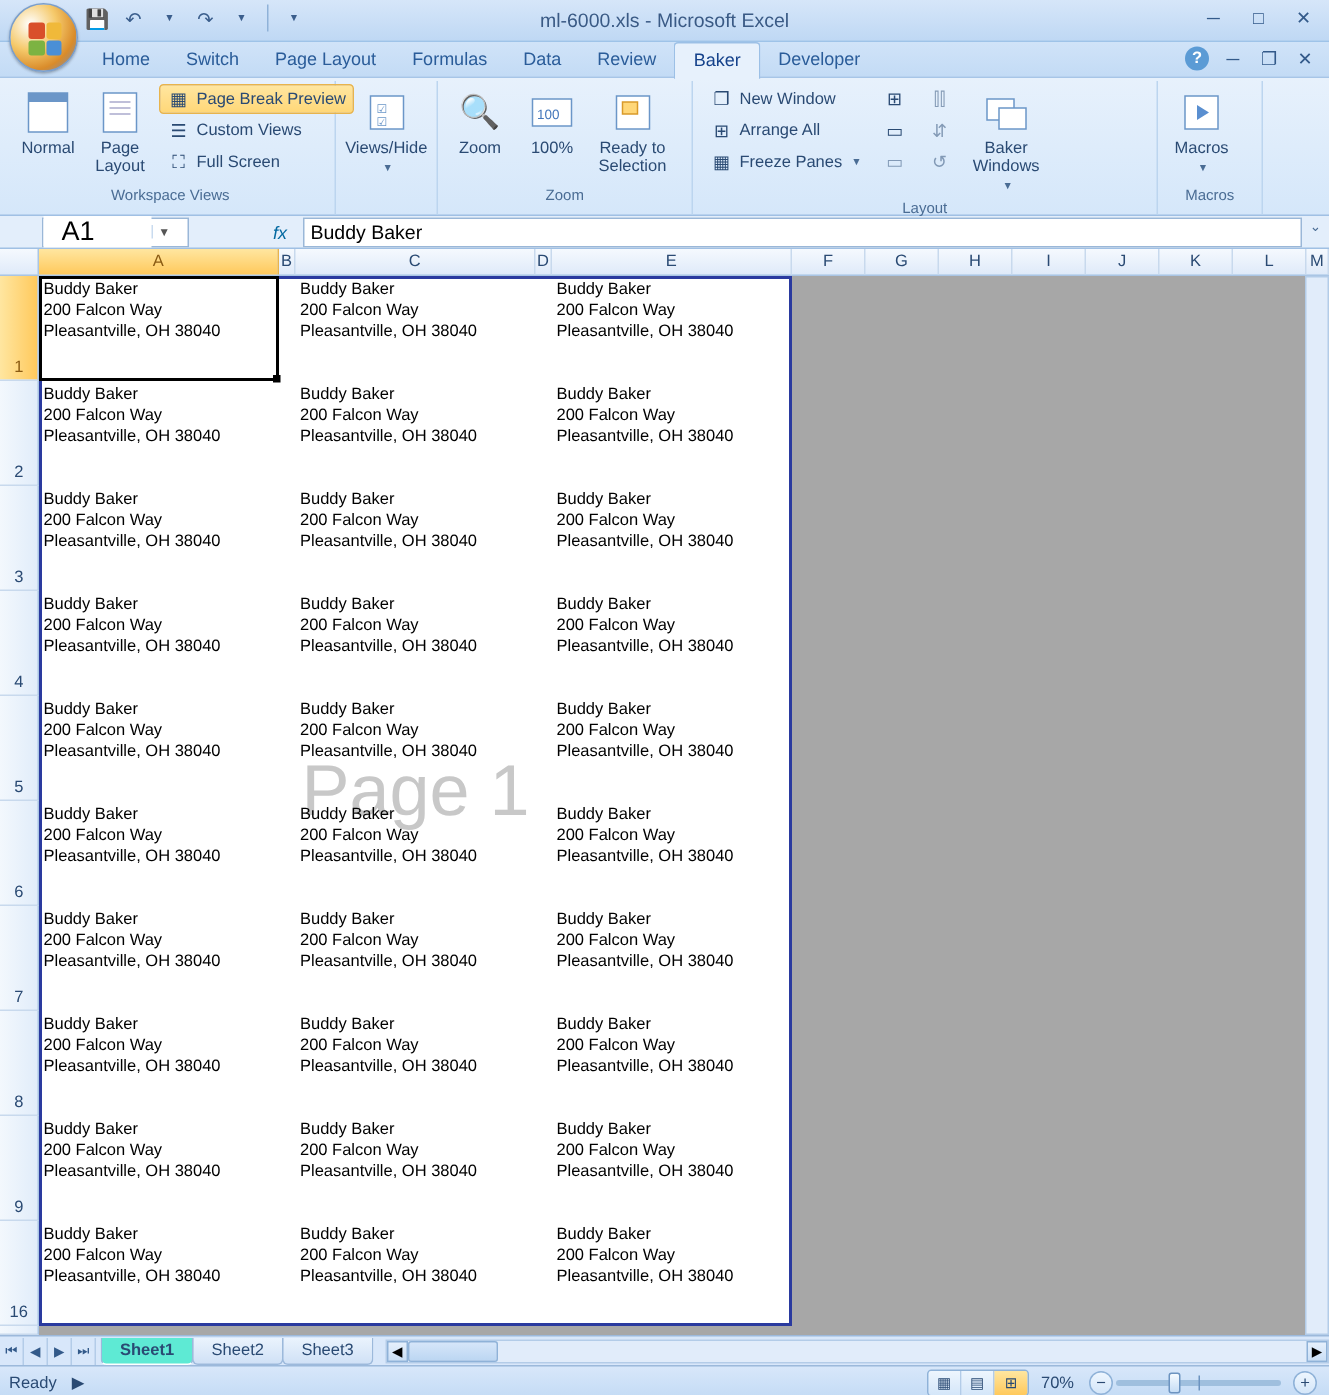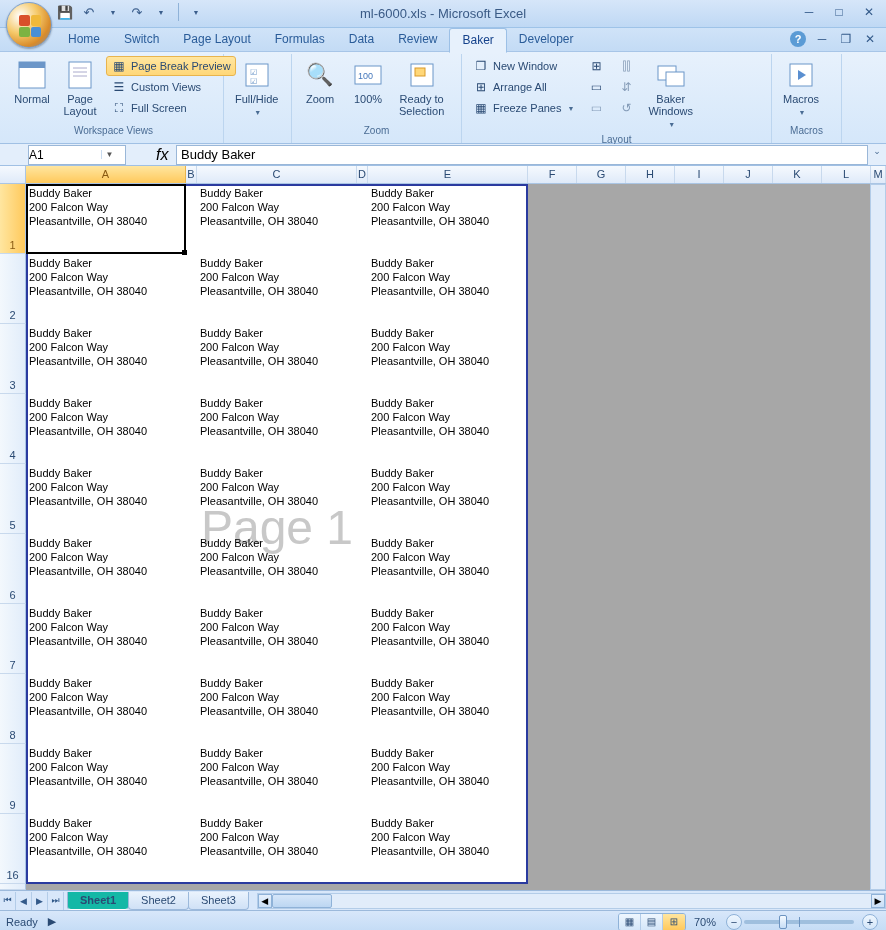--- a/index.html
+++ b/index.html
@@ -43,23 +43,23 @@
 
 #g-zoom{width:170px}
 
 #g-window{width:310px}
 
 #g-macros{width:70px}
 
 
 .fbar{height:22px;background:#e3eefb;border-bottom:1px solid #a0c0e4;display:flex;align-items:center;position:relative}
 .namebox{width:98px;height:20px;background:#fff;border:1px solid #9ab7d8;margin-left:28px;display:flex;align-items:center}
-.namebox input{border:none;width:72px;font-size:12px;padding:0 0;outline:none;font-family:inherit}
+.namebox input{border:none;width:72px;font-size:18px;padding:0 12px;outline:none;font-family:inherit}
 .namebox .dd{width:16px;border-left:1px solid #c9dbef;text-align:center;font-size:8px;color:#555}
-.fx-ico{width:20px;margin-left:30px;font-style:italic;font-size:16px;color:#000000}
+.fx-ico{width:20px;margin-left:56px;font-style:italic;font-size:12px;color:#0369a1}
 .formula-in{flex:1;height:20px;border:1px solid #9ab7d8;background:#fff;font-size:13px;padding:0 4px;outline:none;margin-right:18px}
 .fbar-exp{position:absolute;right:2px;top:2px;width:14px;height:18px;font-size:9px;color:#4a6c94;text-align:center}
 
 
 .colhdr{height:18px;display:flex;background:linear-gradient(#f5f9fe,#dfeaf9);border-bottom:1px solid #aac5e4}
 .selall{width:26px;border-right:1px solid #aac5e4}
 .ch{border-right:1px solid #c8d9ed;text-align:center;font-size:11px;color:#2a4a73;line-height:17px}
 .ch.sel{background:linear-gradient(#ffe6a0,#ffc95c);color:#8a5a12;border-right-color:#e8b44d}
 
 
@@ -71,21 +71,21 @@
 .page-area{position:absolute;left:0;top:0;background:#fff;border:2px solid #2a3a9f}
 .watermark{position:absolute;left:0;width:100%;text-align:center;font-size:48px;color:#c8c8c8;pointer-events:none;font-family:Arial}
 .datacell{position:absolute;font-size:11px;line-height:14px;padding:2px 3px;white-space:pre}
 .selcell{position:absolute;border:2px solid #000;pointer-events:none}
 .selcell .handle{position:absolute;right:-3px;bottom:-3px;width:5px;height:5px;background:#000}
 
 
 .sheettabs{height:20px;background:#d8e7fa;display:flex;align-items:center;border-top:1px solid #9cb9db;position:relative}
 .nav-ar{width:16px;height:18px;display:flex;align-items:center;justify-content:center;font-size:9px;color:#335a8a;border-right:1px solid #b3cce8}
 .stab{height:18px;padding:2px 12px;font-size:11px;color:#2a4a73;background:linear-gradient(#eaf3fd,#d0e1f6);border:1px solid #9cb9db;border-top:none;margin-left:-1px;border-radius:0 0 4px 4px}
-.stab.active{background:#14b8a6;font-weight:bold;border-bottom-color:#fff;z-index:2}
+.stab.active{background:#5eead4;font-weight:bold;border-bottom-color:#fff;z-index:2}
 .hscroll{flex:1;height:16px;background:#e1ecfa;border:1px solid #b3cce8;margin:0 0 0 8px;position:relative}
 .hscroll .thumb{position:absolute;left:14px;top:0;height:14px;width:60px;background:linear-gradient(#d6e6f9,#bcd6f2);border:1px solid #8fb2d8;border-radius:2px}
 .hscroll .ar{position:absolute;top:0;width:14px;height:14px;display:flex;align-items:center;justify-content:center;font-size:9px;background:linear-gradient(#e6f0fc,#cadff6);border:1px solid #8fb2d8}
 .vscroll{position:absolute;right:0;top:184px;width:16px;height:706px;background:#e1ecfa;border:1px solid #b3cce8}
 
 
 .status{height:22px;background:linear-gradient(#d8e7fa,#c3dbf5);display:flex;align-items:center;font-size:11px;color:#2a4a73;padding:0 6px;border-top:1px solid #9cb9db;position:relative}
 .view-btns{display:flex;margin-left:auto;border:1px solid #8fb2d8;border-radius:3px;overflow:hidden}
 .vb{width:22px;height:16px;display:flex;align-items:center;justify-content:center;background:linear-gradient(#eef6fe,#d4e6f9);border-right:1px solid #b3cce8;font-size:10px}
 .vb:last-child{border-right:none}
@@ -189,21 +189,21 @@
   <div class="group" style="width:68px">
     <div class="group-body">
       <div class="big-btn">
         <span class="ic">
           <svg width="30" height="30">
               <rect x="4" y="4" width="22" height="22" fill="#fff" stroke="#6b96c8"></rect>
               <text x="8" y="15" font-size="8" fill="#6b96c8">☑</text>
               <text x="8" y="24" font-size="8" fill="#6b96c8">☑</text>
             </svg>
         </span>
-        <span>Full/Hide</span>
+        <span>Views/Hide</span>
         <span class="dd-arrow">▼</span>
       </div>
     </div>
     <div class="group-label"></div>
   </div>
 
   <div class="group" id="g-zoom">
     <div class="group-body">
       <div class="big-btn">
         <span class="ic">🔍</span>

